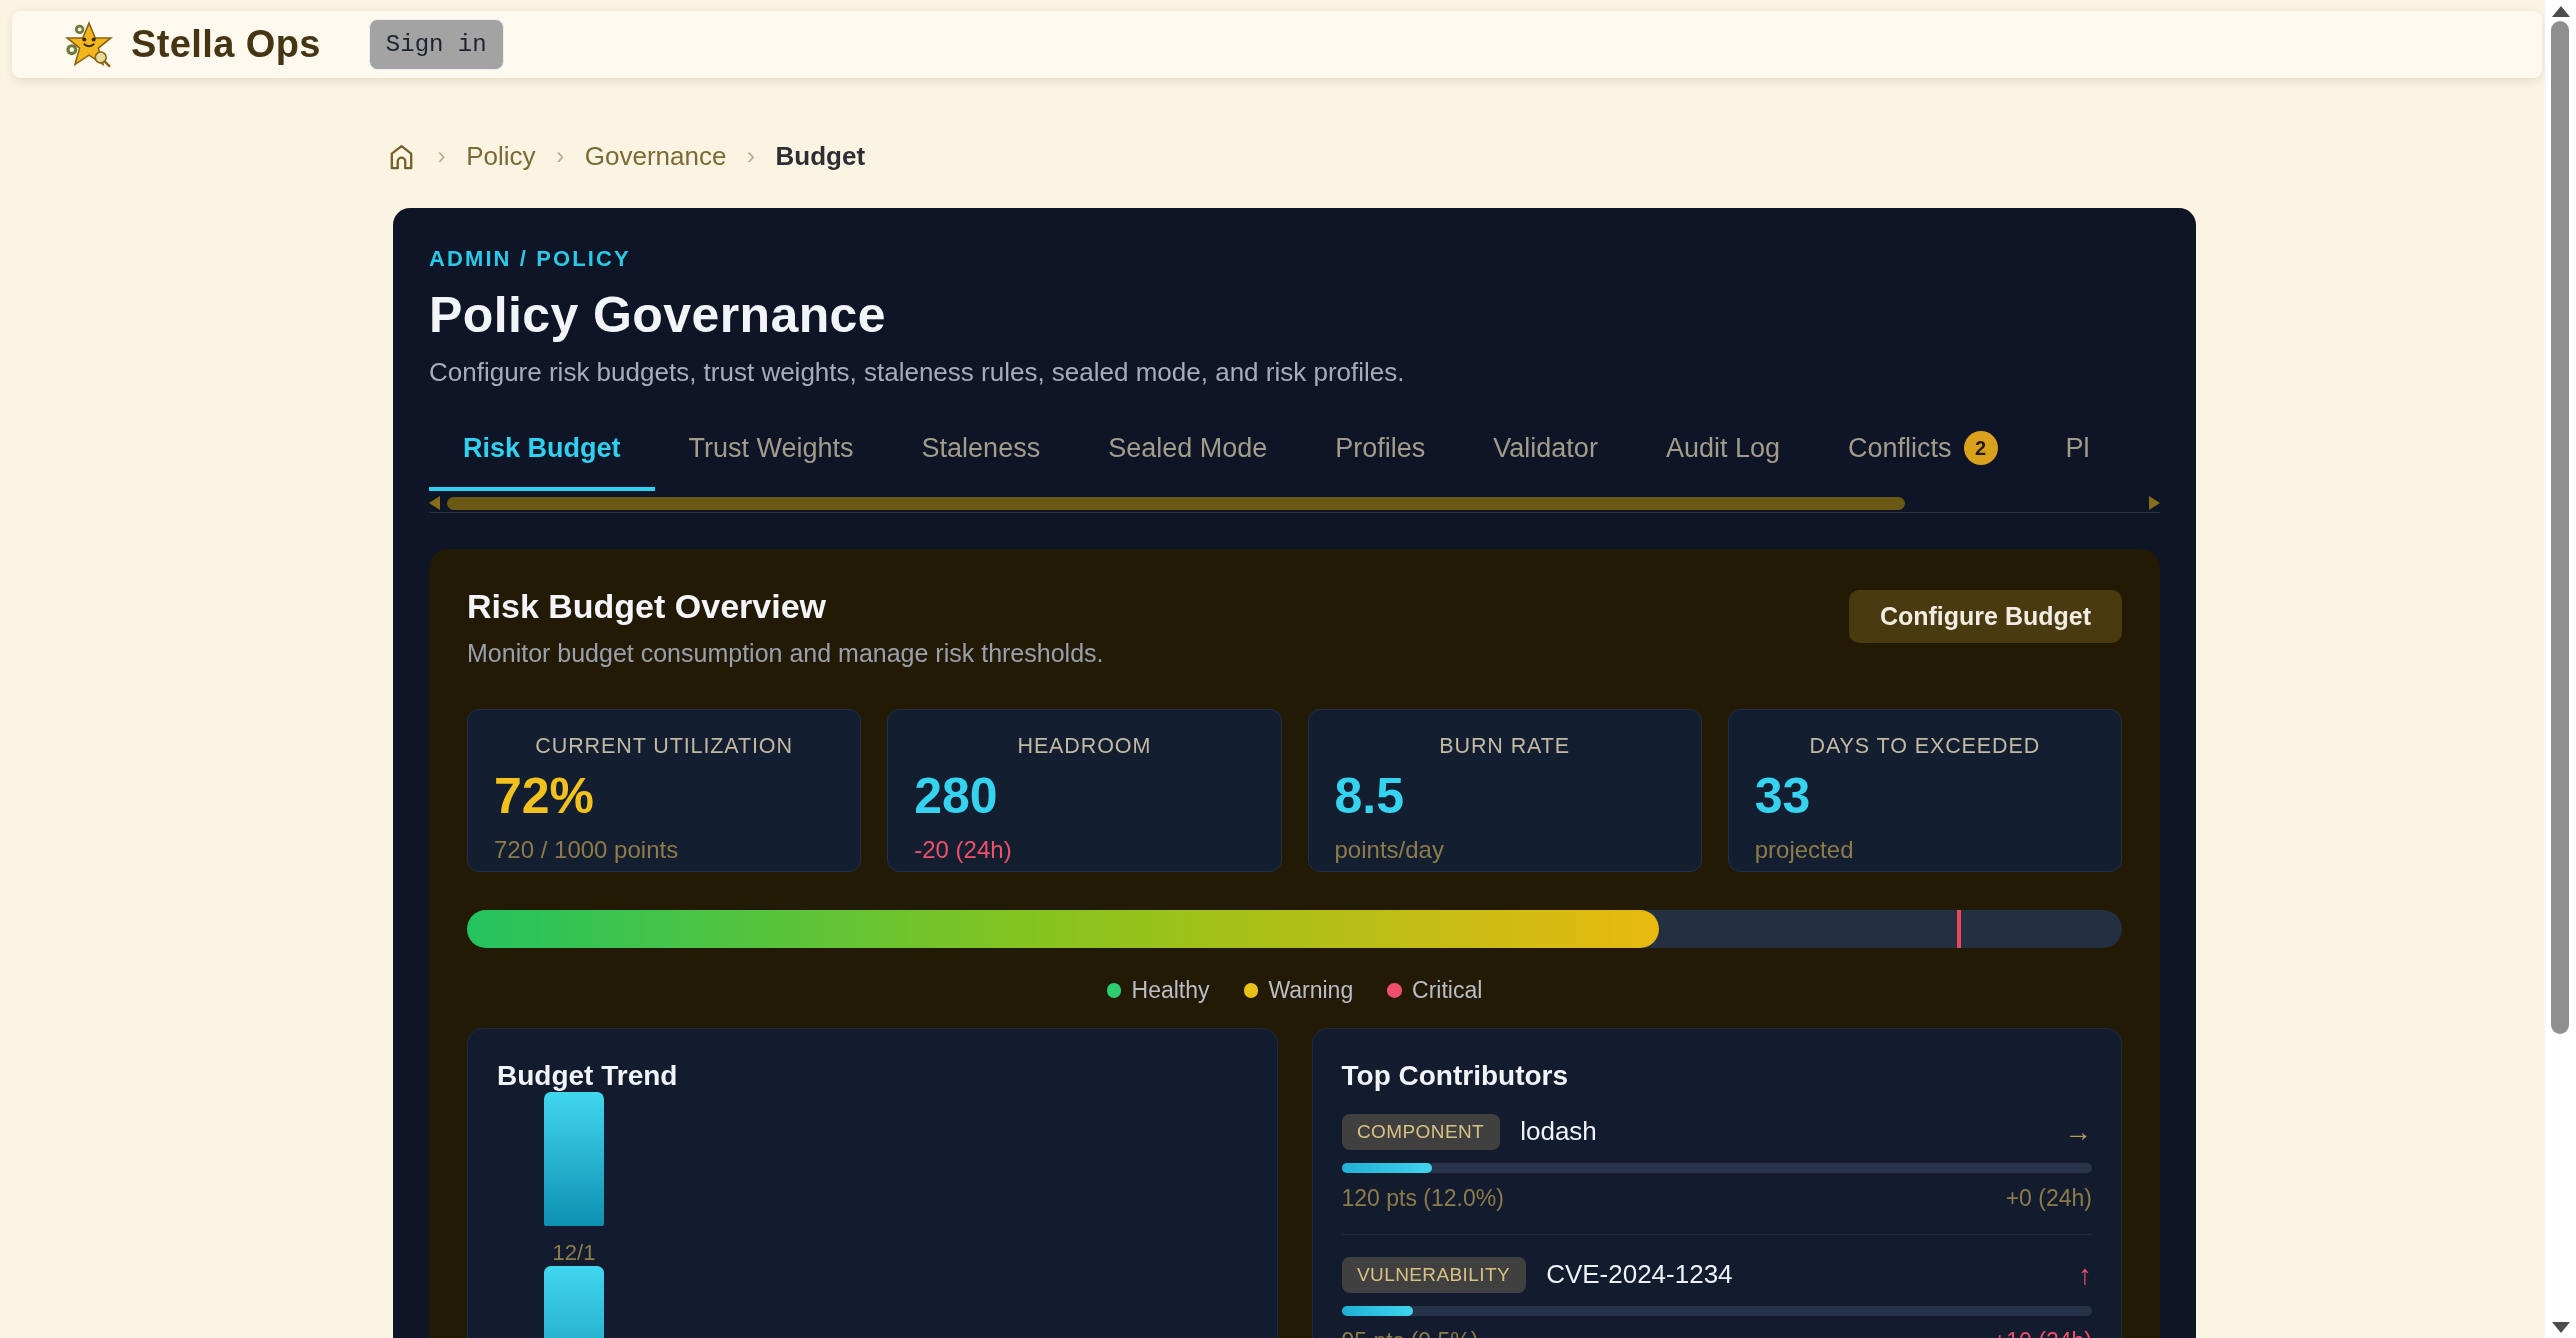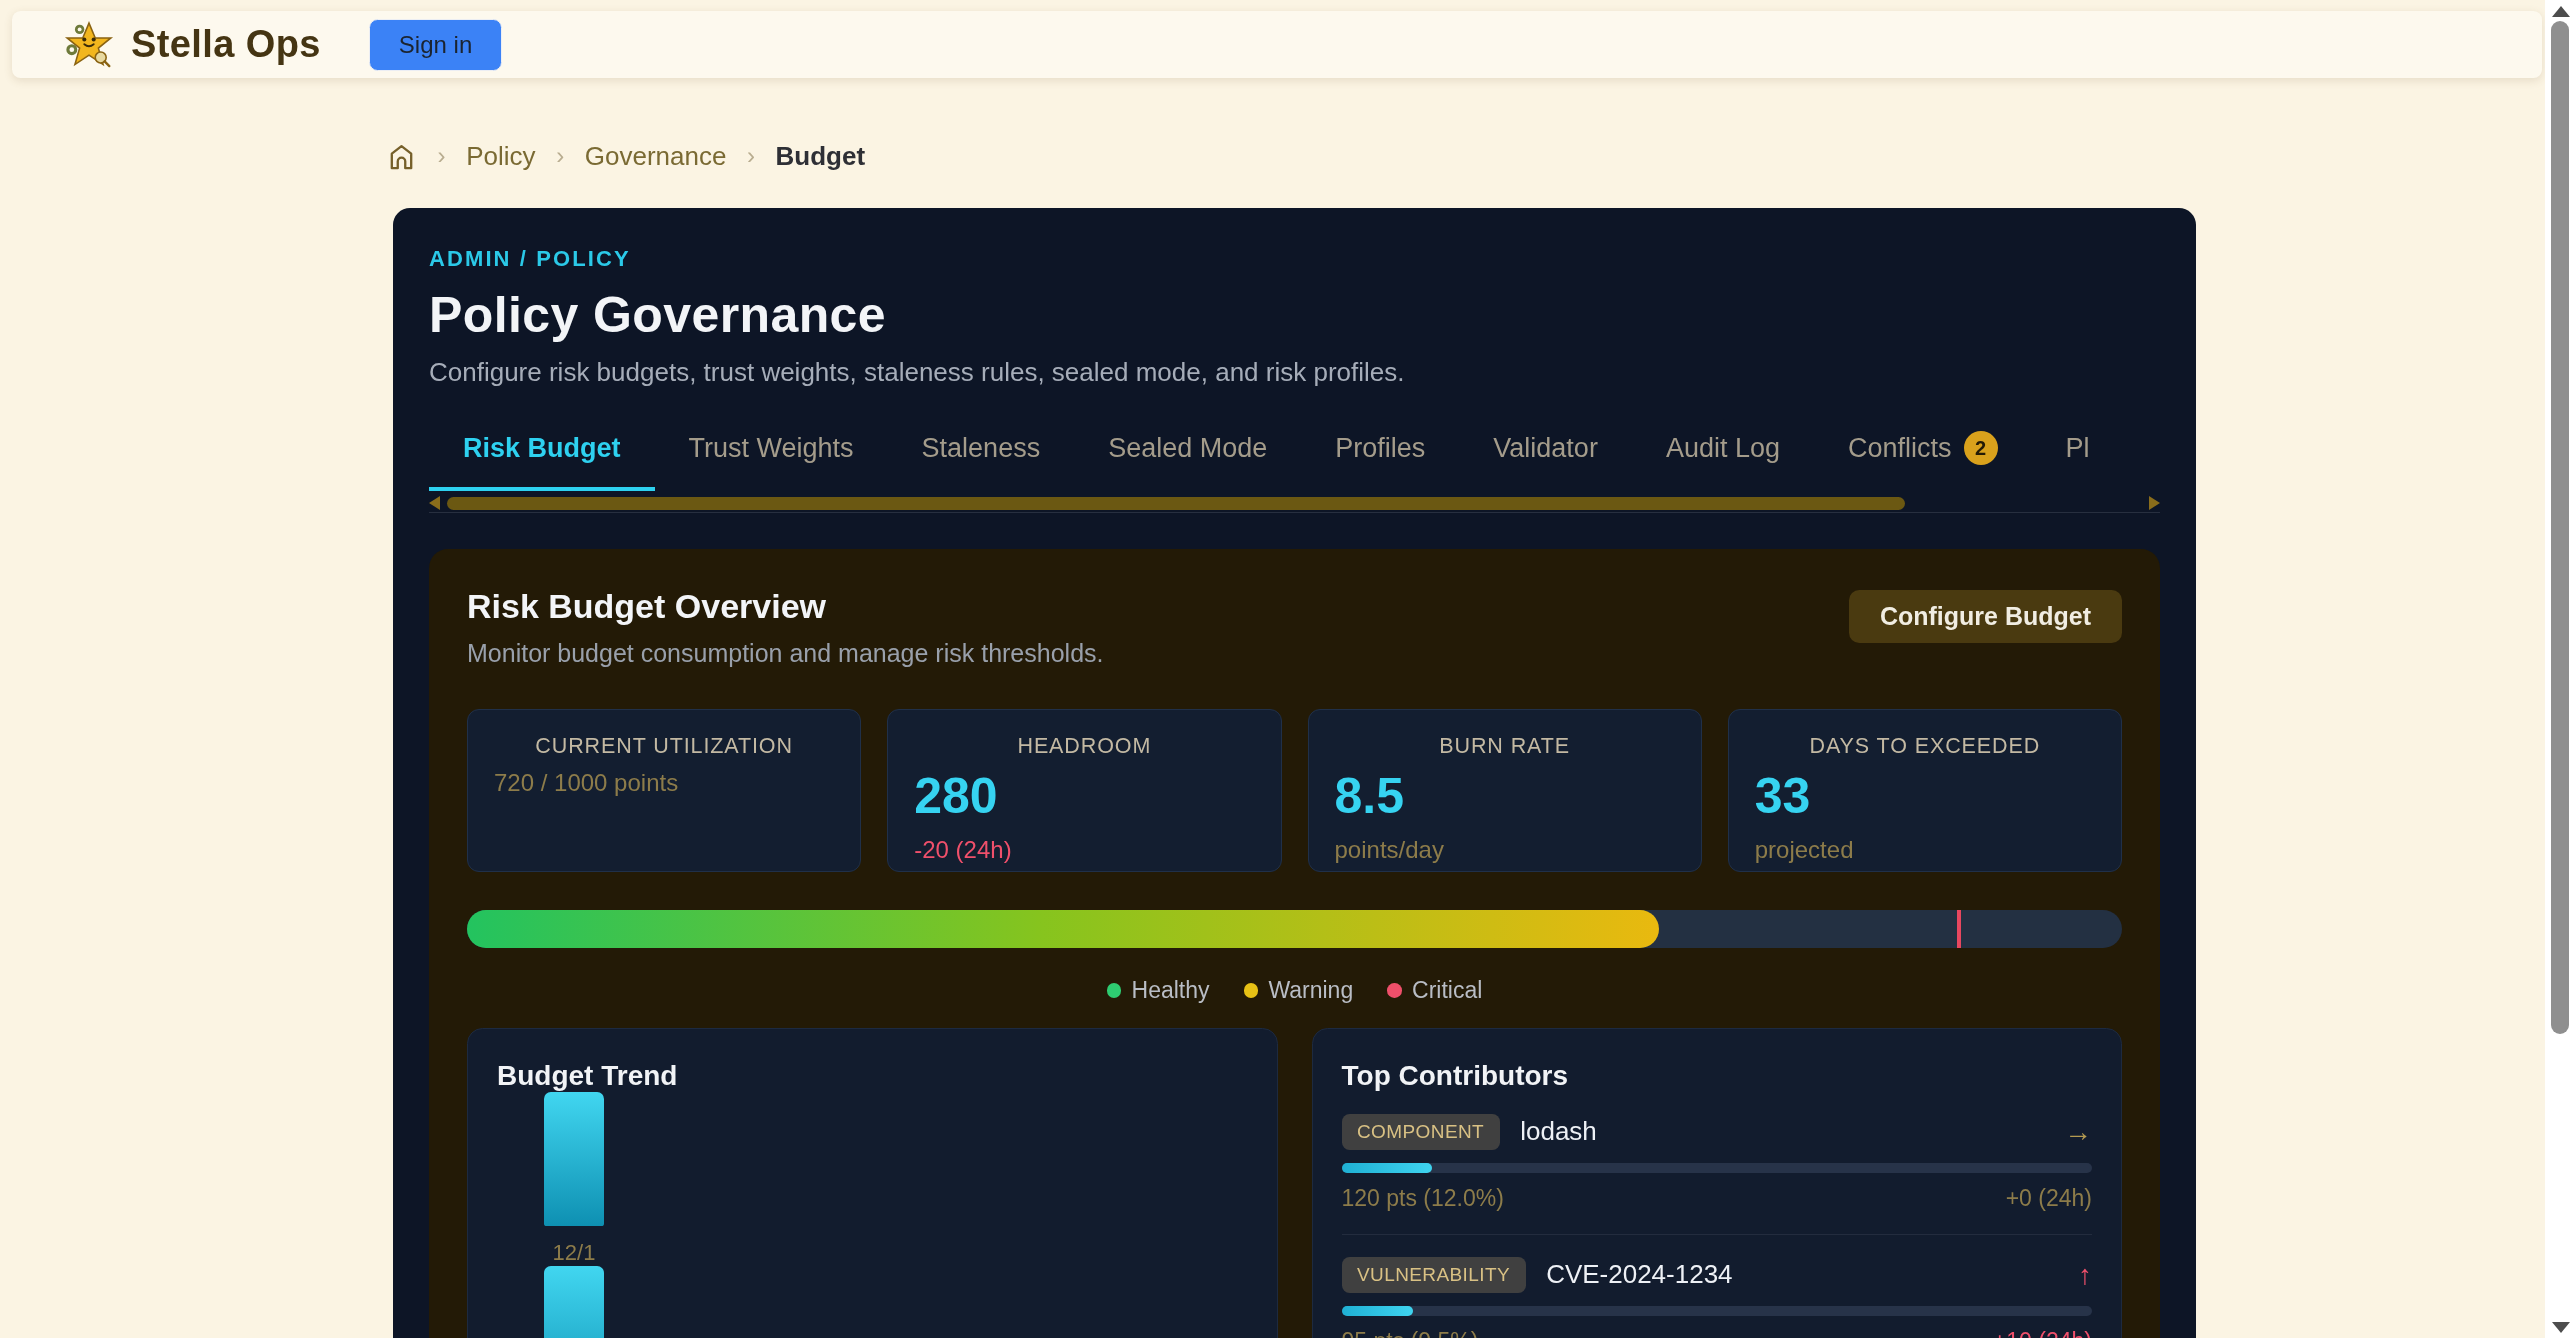--- a/index.html
+++ b/index.html
@@ -7,23 +7,23 @@
               font-family:"Liberation Sans", sans-serif; }
   .viewport { position:relative; width:2576px; height:1339px; background:#ffffff; }
   .content-bg { position:absolute; left:0; top:0; width:2545px; height:1339px; background:#fbf4e3; }
 
   
   .topbar { position:absolute; left:12px; top:11px; width:2530px; height:67px;
             background:#fdf9ee; border-radius:8.6px; box-shadow:0 2.6px 8.6px rgba(110,85,40,.14);
             display:flex; align-items:center; padding:0 52px; }
   .brand { display:flex; align-items:center; gap:17px; }
   .brand-name { font-size:38px; font-weight:800; color:#453513; letter-spacing:0.4px; }
-  .signin { margin-left:48px; padding:11px 29px; background:#3b82f6; border:0.9px solid #eceef3;
+  .signin { margin-left:48px; padding:11px 16px; background:#a3a3a3; border:0.9px solid #eceef3;
             border-radius:8.6px; font-size:24px; color:#1b2430; cursor:pointer;
-            font-family:Liberation Sans, sans-serif; }
+            font-family:Liberation Mono, monospace; }
 
   
   .breadcrumb { position:absolute; left:386px; top:137px; height:38px;
                 display:flex; align-items:center; gap:20.6px; font-size:26px; }
   .crumb-link { color:#7a6a33; text-decoration:none; cursor:pointer; }
   .crumb-sep { color:#b9ad90; font-size:24px; }
   .crumb-current { color:#2e2f35; font-weight:700; }
 
   
   .panel { position:absolute; left:393px; top:208px; width:1803px; height:1131px;
@@ -215,20 +215,21 @@
           <div>
             <h2 class="ov-title">Risk Budget Overview</h2>
             <p class="ov-sub">Monitor budget consumption and manage risk thresholds.</p>
           </div>
           <button class="configure">Configure Budget</button>
         </div>
 
         <div class="stats" id="stats-mount">
             <div class="stat-card">
     <div class="stat-label">CURRENT UTILIZATION</div>
+    <div class="stat-value c-gold">72%</div>
     <div class="stat-sub c-olive">720 / 1000 points</div>
   </div>
             <div class="stat-card">
     <div class="stat-label">HEADROOM</div>
     <div class="stat-value c-cyan">280</div>
     <div class="stat-sub c-red">-20 (24h)</div>
   </div>
             <div class="stat-card">
     <div class="stat-label">BURN RATE</div>
     <div class="stat-value c-cyan">8.5</div>

